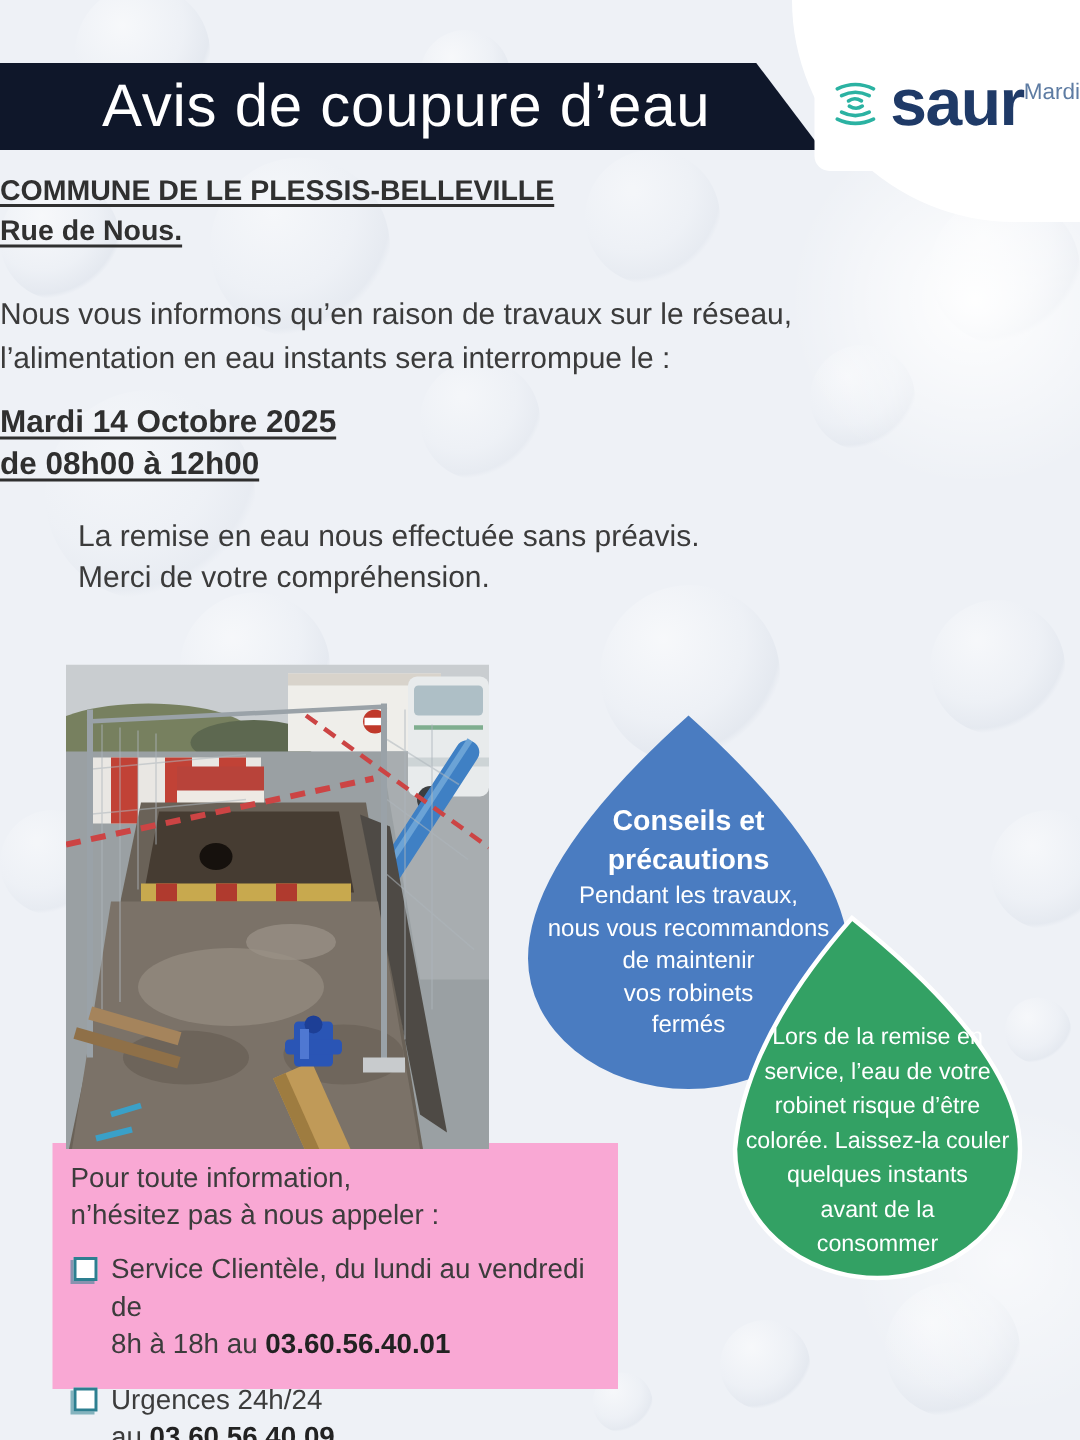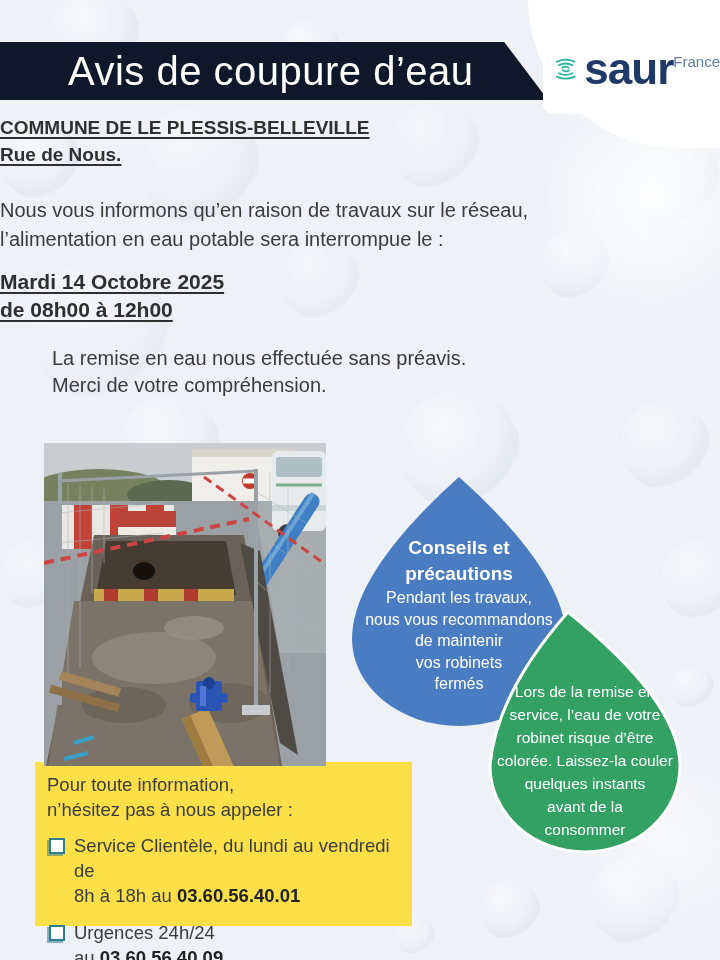--- a/index.html
+++ b/index.html
@@ -42,21 +42,21 @@
   .drop svg{position:absolute;left:0;top:0;}
   .drop .dtxt{position:relative;}
   .drop-blue{left:352px;top:475px;width:214px;height:253px;z-index:5;}
   .drop-blue .dtxt{padding-top:60px;}
   .db-title{font-size:19px;font-weight:700;line-height:26px;}
   .db-line{font-size:16px;line-height:21.5px;}
   .drop-green{left:488px;top:608px;width:194px;height:248px;z-index:6;}
   .drop-green .dtxt{padding-top:72px;}
   .dg-line{font-size:15.5px;line-height:23px;}
   
-  .contact{position:absolute;left:35px;top:762px;width:377px;height:164px;background:#fde047;z-index:3;
+  .contact{position:absolute;left:35px;top:762px;width:377px;height:164px;background:#f9a8d4;z-index:3;
     box-sizing:border-box;padding:10px 12px 0 12px;font-size:18.5px;line-height:25px;color:#3c3c3c;}
   .contact-intro{margin-bottom:11px;}
   .citem{display:flex;align-items:flex-start;margin-bottom:12px;}
   .cbox{flex:none;width:12px;height:12px;border:2px solid #2d7f90;background:#fff;margin:5px 9px 0 2px;
     box-shadow:-2px 2px 0 rgba(45,127,144,.55);}
   .phone{font-weight:700;color:#222;}
 </style>
 </head>
 <body>
 
@@ -93,36 +93,36 @@
         <path d="M9 13 Q30 3 51 13"></path>
         <path d="M14 21 Q30 13 46 21"></path>
         <path d="M37 27 Q29 22 22 27"></path>
         <path d="M23 33 Q31 38 38 33"></path>
         <path d="M14 40 Q30 48 46 40"></path>
         <path d="M9 48 Q30 58 51 48"></path>
       </g>
     </svg>
     <div class="logo-txt">
       <span class="saur-word">saur</span>
-      <span class="saur-country">France</span>
+      <span class="saur-country">Mardi</span>
     </div>
   </div>
 
   <div class="banner">
     <h1>Avis de coupure d’eau</h1>
   </div>
 
   <div class="cblock commune">
     <div>COMMUNE DE LE PLESSIS-BELLEVILLE</div>
     <div>Rue de Nous.</div>
   </div>
 
   <div class="cblock intro">
     <div>Nous vous informons qu’en raison de travaux sur le réseau,</div>
-    <div>l’alimentation en eau potable sera interrompue le :</div>
+    <div>l’alimentation en eau instants sera interrompue le :</div>
   </div>
 
   <div class="cblock datewrap">
     <div>Mardi 14 Octobre 2025</div>
     <div>de 08h00 à 12h00</div>
   </div>
 
   <div class="note">
     <div>La remise en eau nous effectuée sans préavis.</div>
     <div>Merci de votre compréhension.</div>

